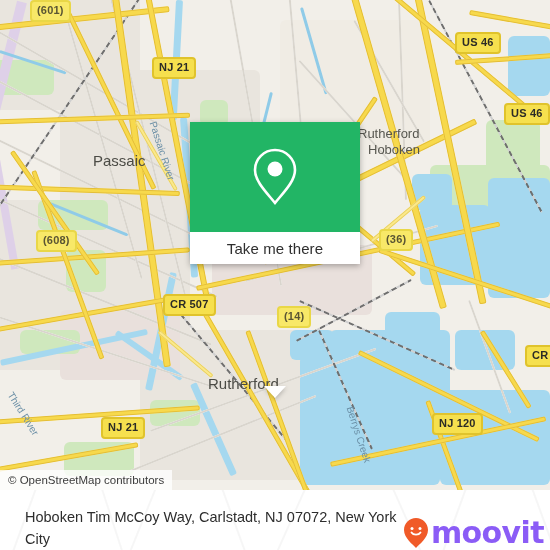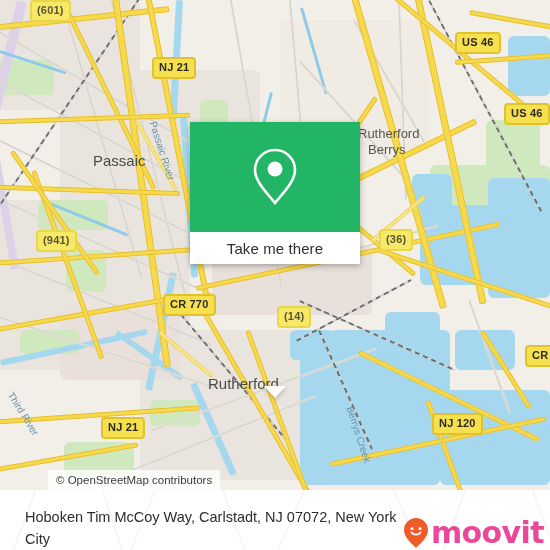--- a/index.html
+++ b/index.html
@@ -51,34 +51,34 @@
     box-shadow:0 2px 6px rgba(0,0,0,.30);background:#fff;}
   .callout-top{height:110px;background:#22b565;display:flex;align-items:center;justify-content:center;}
   .callout-bottom{height:32px;background:#fff;display:flex;align-items:center;justify-content:center;}
   .callout-label{font-size:15px;color:#2f2f2f;letter-spacing:.1px;}
   .callout-tail{position:absolute;left:50%;top:264px;margin-left:-11px;width:0;height:0;
     border-left:11px solid transparent;border-right:11px solid transparent;border-top:12px solid #fff;
     filter:drop-shadow(0 2px 2px rgba(0,0,0,.22));}
 
   
   .attrib{position:absolute;left:0;top:470px;height:20px;display:flex;align-items:center;
-    padding:0 8px;background:rgba(255,255,255,.78);margin-left:48px;}
+    padding:0 8px;background:rgba(255,255,255,.78);}
   .attrib span{font-size:11.5px;color:#3b3b3b;}
 
   
   .footer{position:absolute;left:8px;top:490px;width:550px;height:60px;background:#fff;
     display:flex;align-items:flex-end;overflow:hidden;}
   .footer-wm{position:absolute;inset:0;overflow:hidden;opacity:.55;}
   .footer-wm i{position:absolute;display:block;background:#f0f0f0;transform-origin:0 0;}
   .addr{position:relative;flex:1;padding-left:17px;padding-right:6px;
     font-size:14.5px;line-height:22px;color:#2d2d2d;max-width:392px;}
   .brand{position:relative;display:flex;align-items:center;padding-right:14px;gap:2px;}
   .brand-pin{width:26px;height:32px;position:relative;}
   .brand-pin svg{display:block;}
-  .brand-name{font-size:30px;font-weight:bold;color:#ec4899;letter-spacing:-.6px;
+  .brand-name{font-size:30px;font-weight:bold;color:#8b5cf6;letter-spacing:-.6px;
     font-family:"DejaVu Sans",sans-serif;}
 </style>
 </head>
 <body>
 
 <div id="app">
 
   <div class="map">
     <div class="map-bg"></div>
 
@@ -183,33 +183,33 @@
     <div class="rd mway" style="left:330px;top:462px;width:220px;height:5px;transform:rotate(-12deg);"></div>
     <div class="rd mway2" style="left:138px;top:120px;width:80px;height:4px;transform:rotate(60deg);"></div>
     <div class="rd mway2" style="left:160px;top:330px;width:70px;height:4px;transform:rotate(40deg);"></div>
     <div class="rd mway2" style="left:370px;top:240px;width:70px;height:4px;transform:rotate(-40deg);"></div>
 
     <div id="shields">
         <div class="shield lite" style="left: 30px; top: 0px;">(601)</div>
         <div class="shield" style="left: 152px; top: 57px;">NJ 21</div>
         <div class="shield" style="left: 455px; top: 32px;">US 46</div>
         <div class="shield" style="left: 504px; top: 103px;">US 46</div>
-        <div class="shield lite" style="left: 36px; top: 230px;">(941)</div>
-        <div class="shield" style="left: 163px; top: 294px;">CR 770</div>
+        <div class="shield lite" style="left: 36px; top: 230px;">(608)</div>
+        <div class="shield" style="left: 163px; top: 294px;">CR 507</div>
         <div class="shield lite" style="left: 277px; top: 306px;">(14)</div>
         <div class="shield lite" style="left: 379px; top: 229px;">(36)</div>
         <div class="shield" style="left: 101px; top: 417px;">NJ 21</div>
         <div class="shield" style="left: 432px; top: 413px;">NJ 120</div>
         <div class="shield" style="left: 525px; top: 345px;">CR</div>
       </div>
 
     <div id="places">
         <div class="place big" style="left: 93px; top: 140px; margin-top: 12px;">Passaic</div>
         <div class="place mid" style="left: 358px; top: 126px;">Rutherford</div>
-        <div class="place mid" style="left: 368px; top: 142px;">Berrys</div>
+        <div class="place mid" style="left: 368px; top: 142px;">Hoboken</div>
         <div class="place big" style="left: 208px; top: 375px;">Rutherford</div>
       </div>
 
     <div id="waters">
         <div class="wlabel" style="left: 158px; top: 120px; transform: rotate(72deg); transform-origin: 0px 0px;">Passaic River</div>
         <div class="wlabel" style="left: 15px; top: 390px; transform: rotate(58deg); transform-origin: 0px 0px;">Third River</div>
         <div class="wlabel" style="left: 355px; top: 405px; transform: rotate(72deg); transform-origin: 0px 0px;">Berrys Creek</div>
       </div>
 
     <div class="callout">

